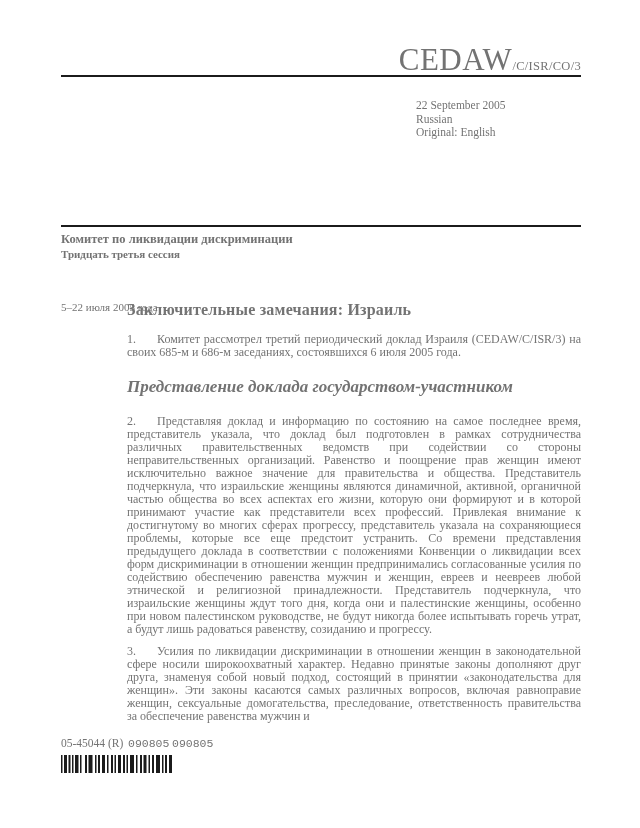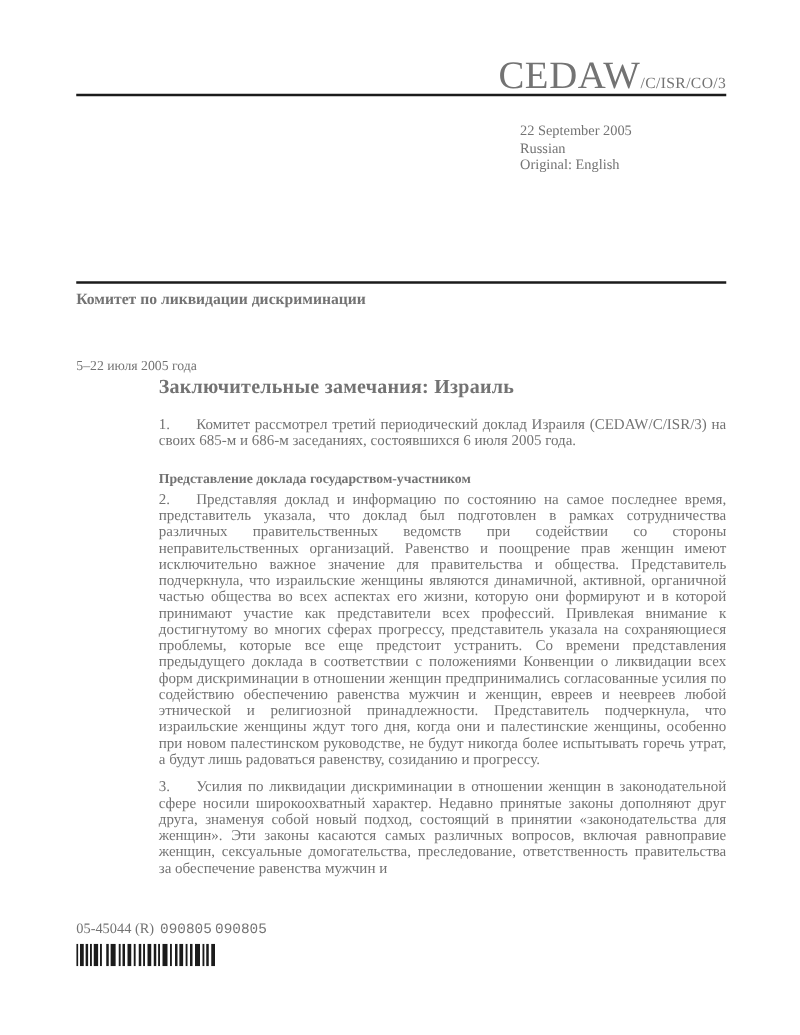--- a/index.html
+++ b/index.html
@@ -83,23 +83,24 @@
     top: 301px;
     width: 454px;
   }
   .doc-title {
     font-size: 16px;
     font-weight: bold;
     margin: 0 0 14px 0;
     letter-spacing: 0.2px;
   }
   .section-heading {
-    font-size: 11px;
+    font-size: 17px;
     font-weight: bold;
-    margin: 18px 0 4px 0;
+    margin: 18px 0 18px 0;
+    font-style: italic;
   }
   .para {
     font-size: 12px;
     line-height: 13px;
     text-align: justify;
     margin: 0 0 9px 0;
   }
   .pnum {
     display: inline-block;
     width: 30px;
@@ -135,20 +136,21 @@
   <div class="masthead">
     <div>22 September 2005</div>
     <div>Russian</div>
     <div>Original: English</div>
   </div>
 
   <div class="rule rule-second"></div>
 
   <div class="committee">
     <div class="c-name">Комитет по ликвидации дискриминации</div>
+    <div class="c-session">Тридцать третья сессия</div>
     <div class="c-dates">5–22 июля 2005 года</div>
   </div>
 
   <div class="main">
     <h1 class="doc-title">Заключительные замечания: Израиль</h1>
 
     <p class="para"><span class="pnum">1.</span><span>Комитет рассмотрел третий периодический доклад Израиля (CEDAW/C/ISR/3) на своих 685-м и 686-м заседаниях, состоявшихся 6 июля 2005 года.</span></p>
 
     <h2 class="section-heading">Представление доклада государством-участником</h2>
 

